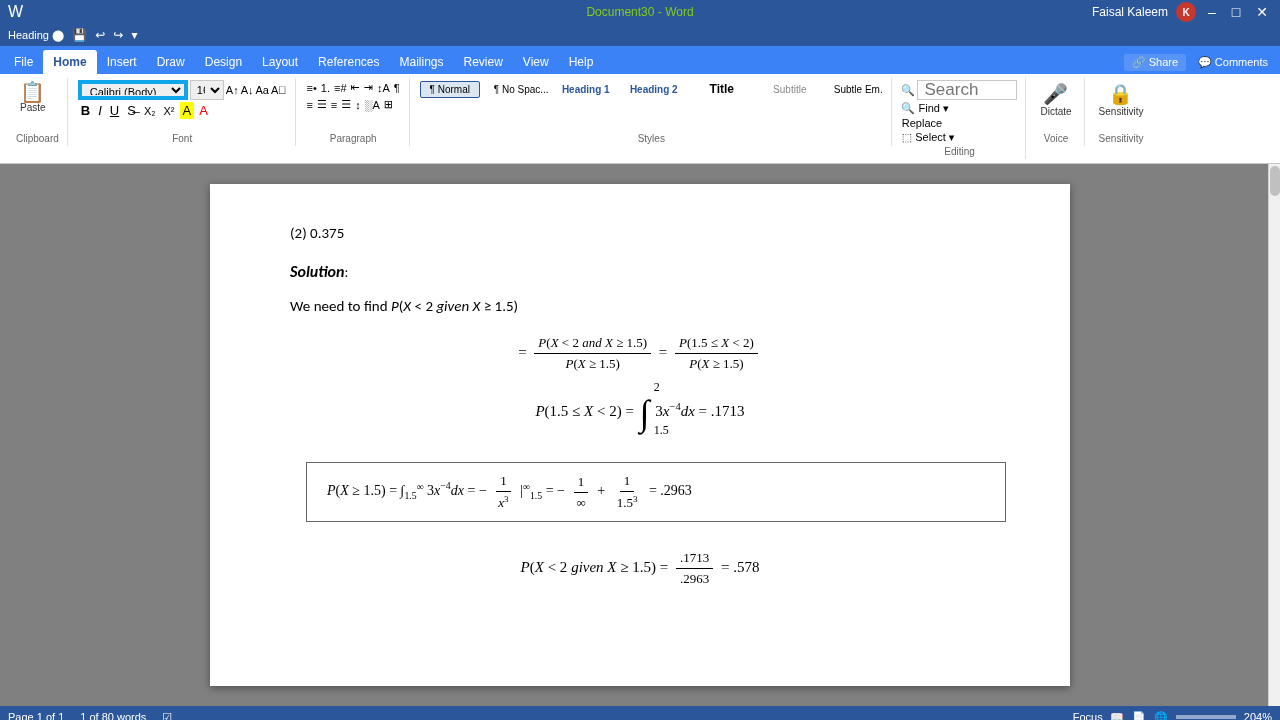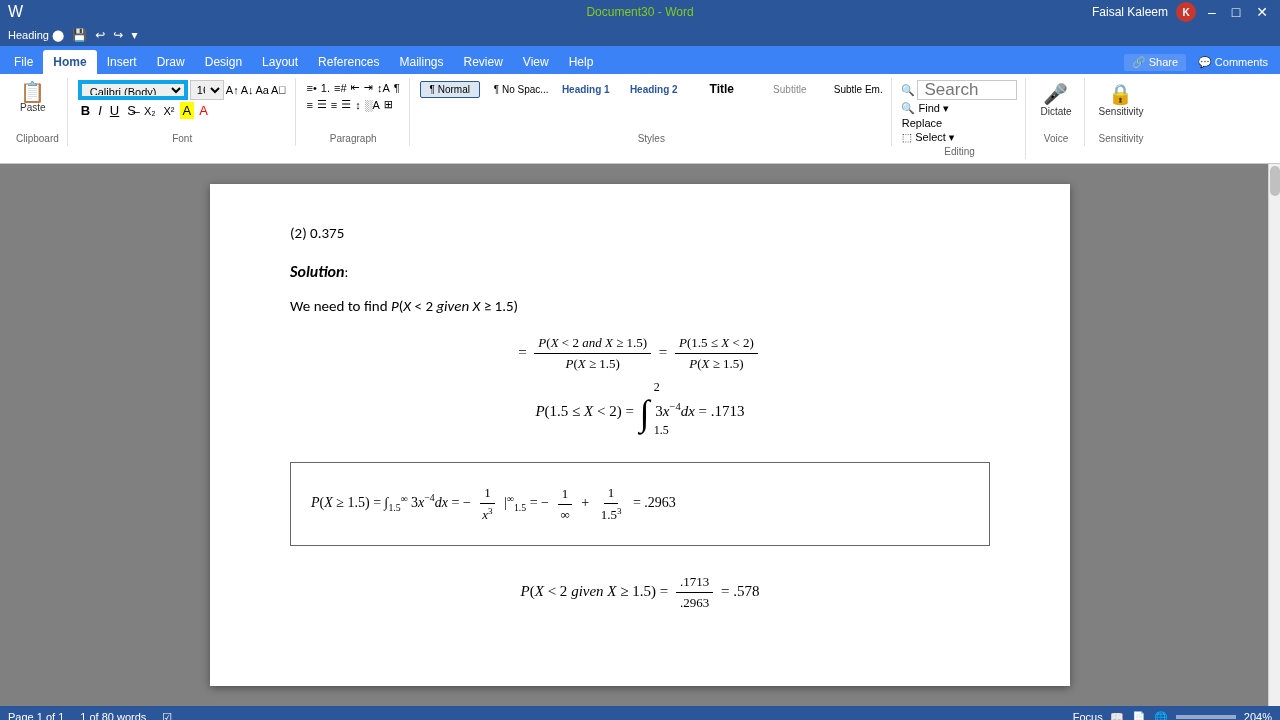--- a/index.html
+++ b/index.html
@@ -181,23 +181,23 @@
       border-bottom: 1px solid black;
       padding: 0 4px 2px;
       font-size: 13px;
     }
     .fraction .denominator {
       padding: 2px 4px 0;
       font-size: 13px;
     }
     .boxed-formula {
       border: 1px solid #666;
-      padding: 22px 20px;
+      padding: 10px 20px;
       display: inline-block;
-      margin: 8px 0;
+      margin: 8px 16px;
       font-family: 'Times New Roman', serif;
       font-size: 14px;
     }
 
     sup { font-size: 0.7em; }
     sub { font-size: 0.7em; }
 
     .font-controls {
       display: flex;
       align-items: center;

